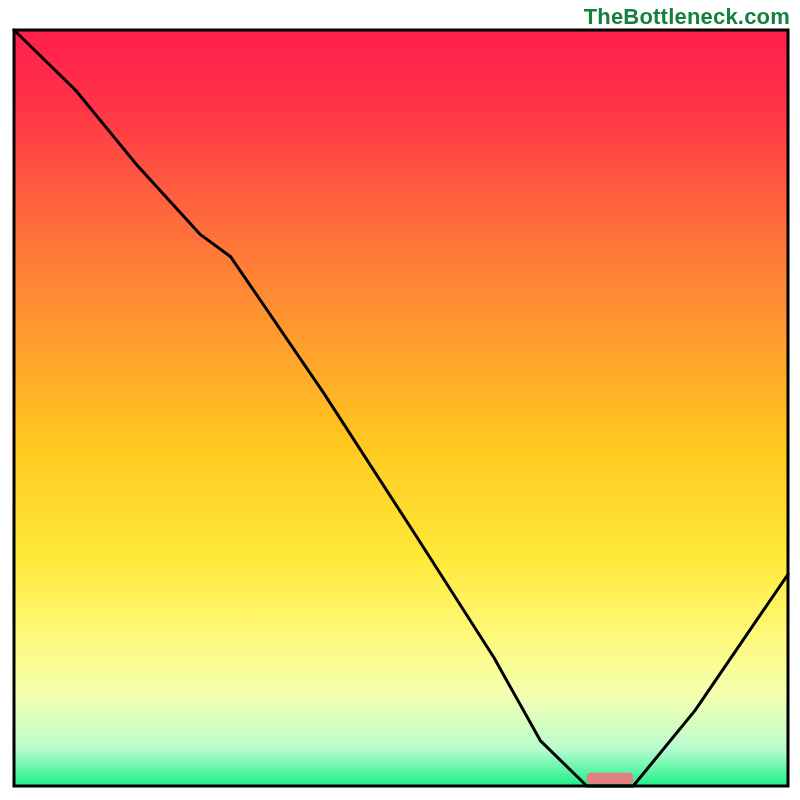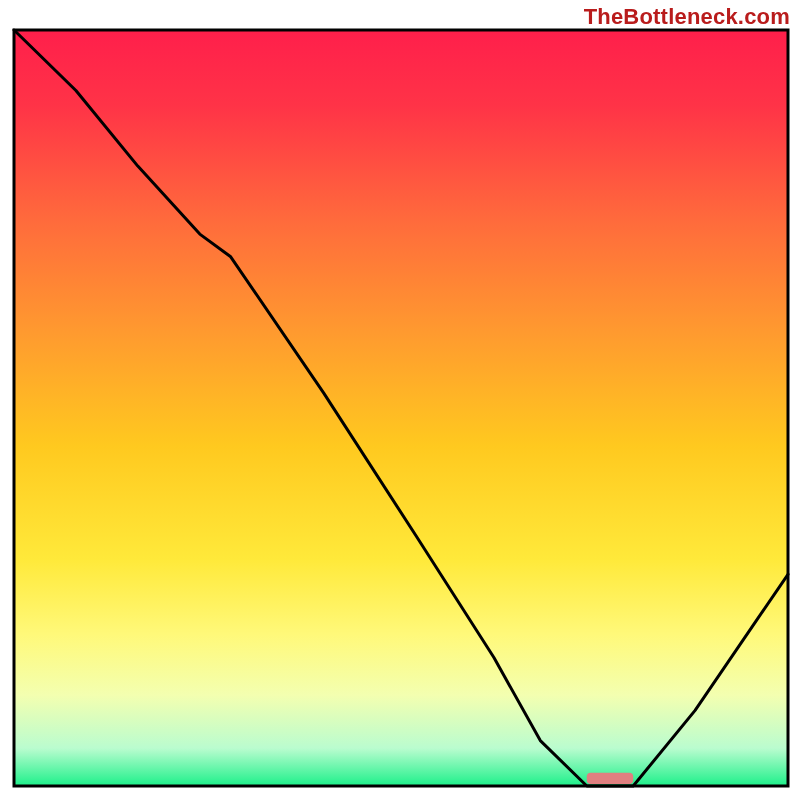--- a/index.html
+++ b/index.html
@@ -15,21 +15,21 @@
     position: relative;
     width: 800px;
     height: 800px;
   }
   .watermark {
     position: absolute;
     top: 4px;
     right: 10px;
     font-size: 22px;
     font-weight: 600;
-    color: #b91c1c;
+    color: #15803d;
     letter-spacing: 0.2px;
     user-select: none;
   }
   svg.plot {
     position: absolute;
     left: 0;
     top: 0;
   }
 </style>
 </head>

